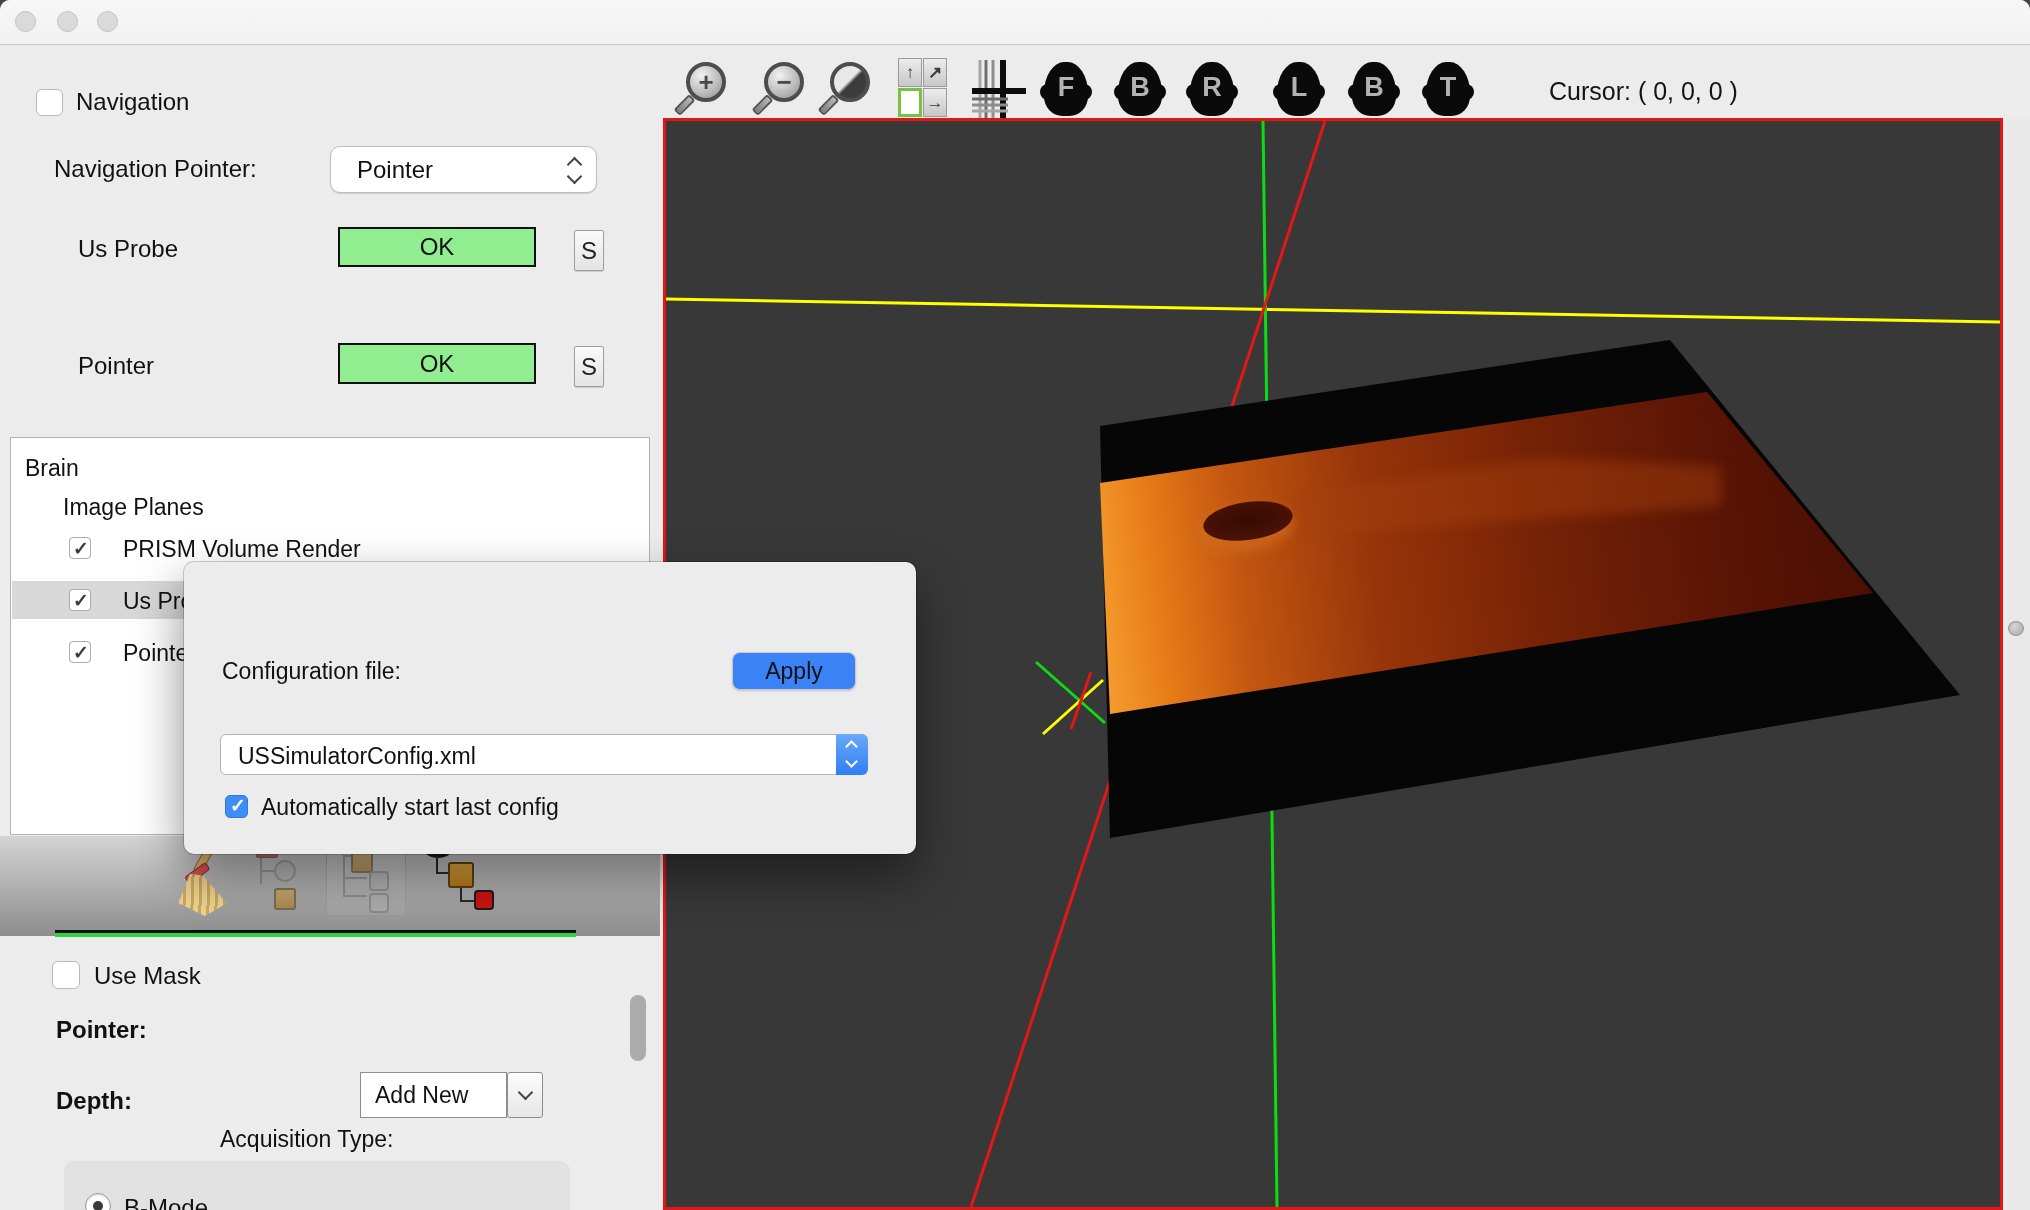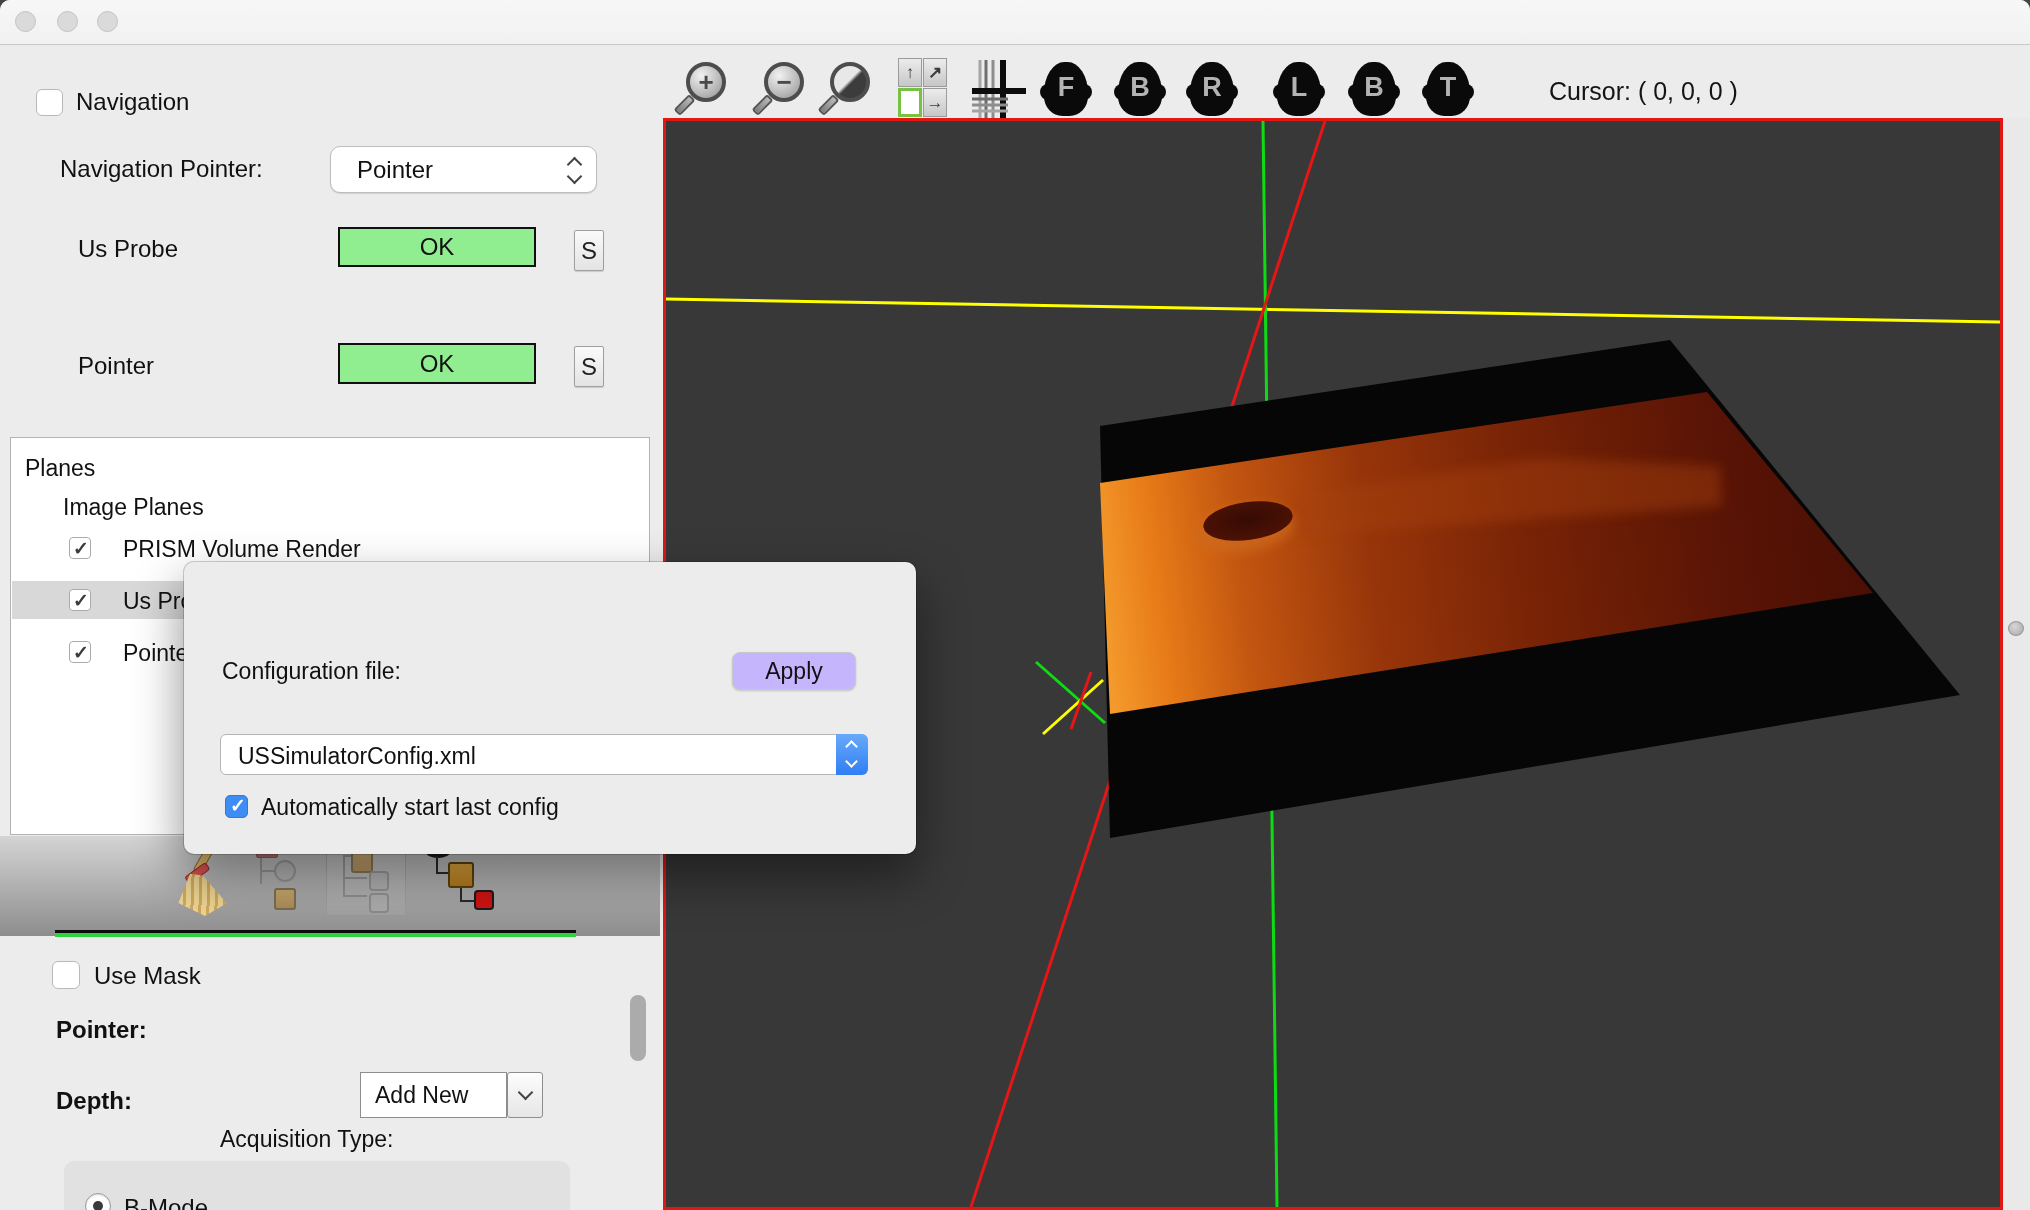--- a/index.html
+++ b/index.html
@@ -55,21 +55,21 @@
   .scroll-thumb{background:#ababab;border-radius:8px;}
   
   .viewport{left:663px;top:118px;width:1340px;height:1092px;background:#383838;border:3px solid #e01713;}
   .right-strip{left:2006px;top:118px;width:24px;height:1092px;background:#e9e9e9;}
   .strip-dot{left:2008px;top:621px;width:16px;height:15px;border-radius:50%;background:radial-gradient(circle at 40% 35%,#d6d6d6,#a8a8a8);border:1px solid #989898;}
   
   .dialog{left:184px;top:562px;width:732px;height:292px;background:#ececec;border-radius:10px;box-shadow:0 22px 50px rgba(0,0,0,.45),0 0 0 1px rgba(0,0,0,.18);}
   .dlg-titlebar{left:0;top:0;width:732px;height:36px;background:linear-gradient(#f4f4f4,#dcdcdc);border-bottom:1px solid #c3c3c3;border-radius:10px 10px 0 0;}
   .dlg-title{top:5px;width:732px;text-align:center;font-size:23px;color:#333;}
   .dlg-label{font-size:23px;color:#111;white-space:nowrap;}
-  .apply-btn{background:#c4b5fd;border:1px solid #c9c9c9;border-radius:8px;text-align:center;font-size:23px;color:#111;box-shadow:0 1px 2px rgba(0,0,0,.18);}
+  .apply-btn{background:#3b82f6;border:1px solid #c9c9c9;border-radius:8px;text-align:center;font-size:23px;color:#111;box-shadow:0 1px 2px rgba(0,0,0,.18);}
   .dlg-combo{background:#fff;border:1px solid #b5b5b5;border-radius:6px;font-size:23px;color:#111;}
   .blue-cap{background:linear-gradient(#69a9f9,#2f7ef5);border-radius:0 6px 6px 0;}
   
   .chipbody{background:linear-gradient(#e0a93e,#b5791a);border:2px solid #5c430e;border-radius:3px;}
   .nodebox{background:#b5b5b5;border:2px solid #7e7e7e;border-radius:4px;}
   .redbox{background:#cf1313;border:2px solid #1c1c1c;border-radius:4px;}
   .wireline{background:#7a7a7a;}
   .faded{opacity:.55;}
 </style>
 </head>
@@ -135,37 +135,37 @@
     </div>
   <div class="abs head" style="left:1426px;top:62px;">
       <span class="letter">T</span>
     </div>
 
   <div class="abs cursor-label" style="left:1549px;top:77px;">Cursor: ( 0, 0, 0 )</div>
 
   <div class="abs cb" style="left:36px;top:89px;width:27px;height:27px;"></div>
   <div class="abs label" style="left:76px;top:88px;">Navigation</div>
 
-  <div class="abs label" style="left:60px;top:155px;text-align:right;">Navigation Pointer:</div>
+  <div class="abs label" style="left:54px;top:155px;text-align:right;">Navigation Pointer:</div>
   <div class="abs dropdown" style="left:330px;top:146px;width:267px;height:47px;">
     <div class="abs" style="left:26px;top:9px;font-size:24px;color:#111;">Pointer</div>
     <div class="abs chev up" style="left:238px;top:12px;"></div>
     <div class="abs chev down" style="left:238px;top:24px;"></div>
   </div>
 
   <div class="abs label" style="left:78px;top:235px;">Us Probe</div>
   <div class="abs ok-box" style="left:338px;top:227px;width:198px;height:40px;line-height:36px;">OK</div>
   <div class="abs s-btn" style="left:574px;top:230px;width:30px;height:41px;line-height:39px;">S</div>
 
   <div class="abs label" style="left:78px;top:352px;">Pointer</div>
   <div class="abs ok-box" style="left:338px;top:343px;width:198px;height:41px;line-height:37px;">OK</div>
   <div class="abs s-btn" style="left:574px;top:346px;width:30px;height:41px;line-height:39px;">S</div>
 
   <div class="abs tree-box" style="left:10px;top:437px;width:640px;height:398px;">
-    <div class="abs tree-label" style="left:14px;top:17px;">Planes</div>
+    <div class="abs tree-label" style="left:14px;top:17px;">Brain</div>
     <div class="abs tree-label" style="left:52px;top:56px;">Image Planes</div>
 
     <div class="abs" style="left:0px;top:92px;width:638px;height:37px;">
       <div class="abs cb-sm" style="left:58px;top:7px;">
           <span class="abs mark">✓</span>
         </div>
       <div class="abs tree-label" style="left:112px;top:6px;">PRISM Volume Render</div>
     </div>
 
     <div class="abs hl-row" style="left:1px;top:143px;width:637px;height:38px;">

